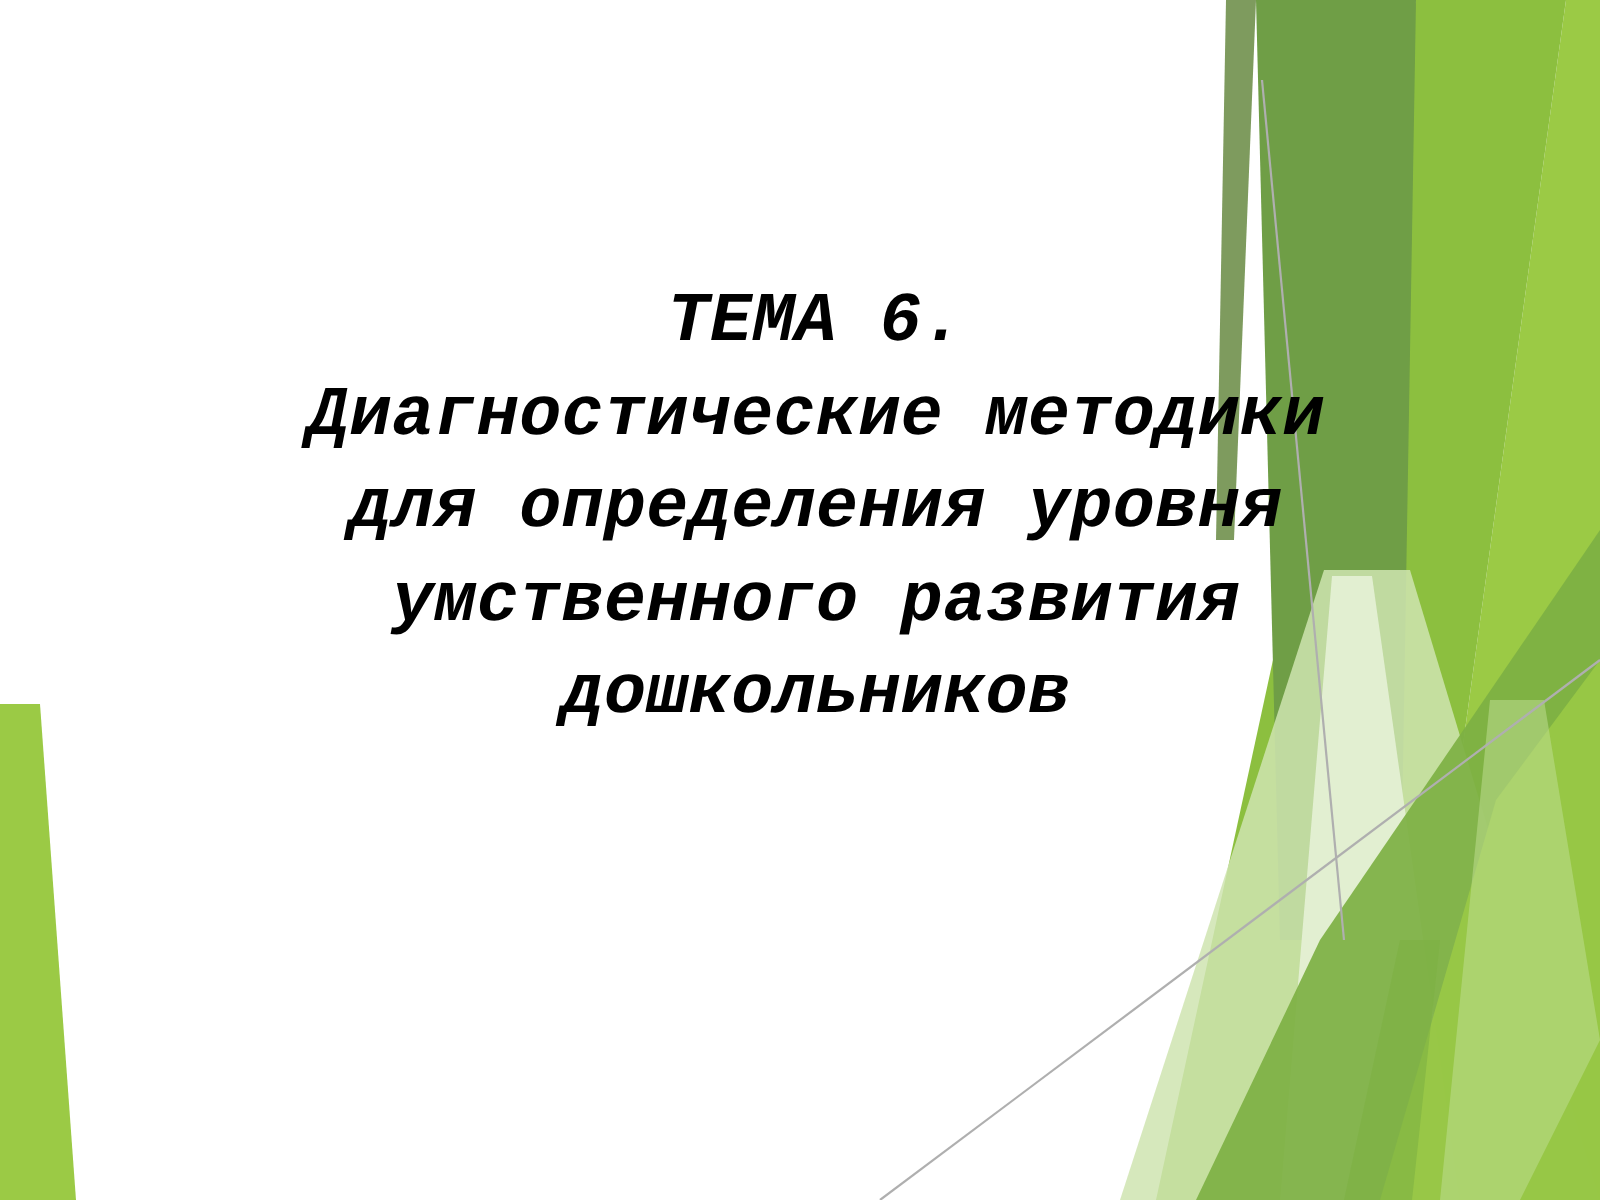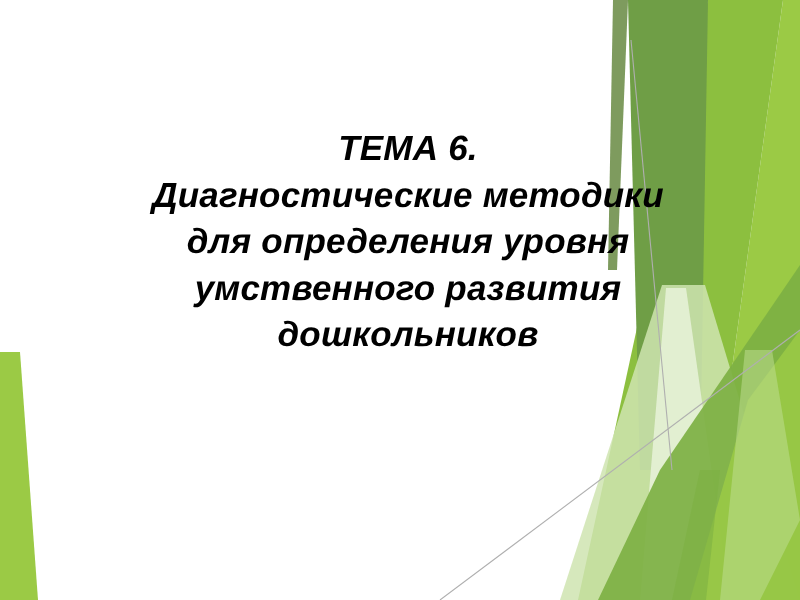--- a/index.html
+++ b/index.html
@@ -26,22 +26,22 @@
   }
   #title-block {
     position: absolute;
     left: 112px;
     top: 126px;
     width: 592px;
     text-align: center;
     z-index: 5;
   }
   #title-text {
-    margin: 0;
-    font-family: Liberation Sans, sans-serif;
+    margin: 12px;
+    font-family: Liberation Mono, monospace;
     font-weight: bold;
     font-style: italic;
     font-size: 35px;
     line-height: 1.33;
     color: #000000;
     letter-spacing: 0.2px;
     white-space: pre-line;
     text-rendering: geometricPrecision;
   }
 </style>

